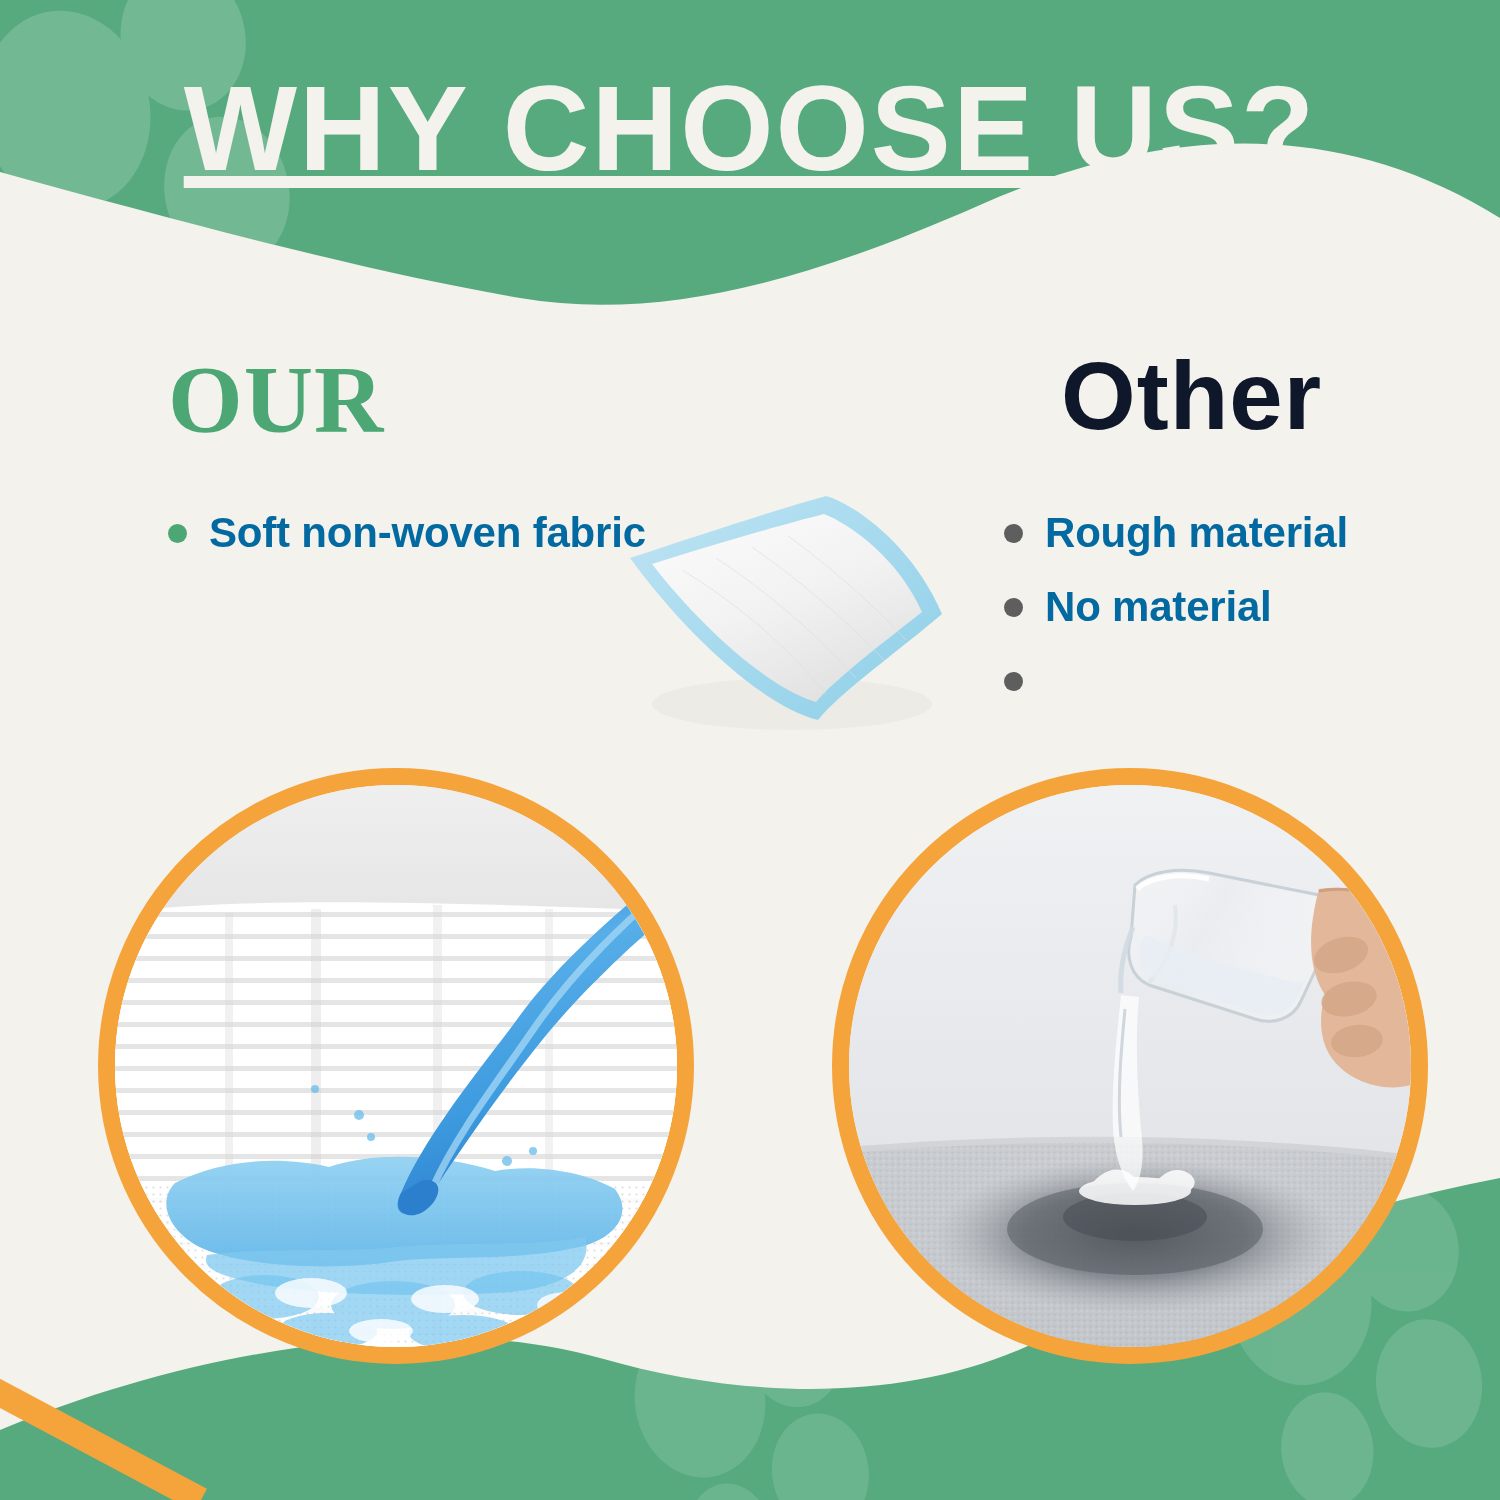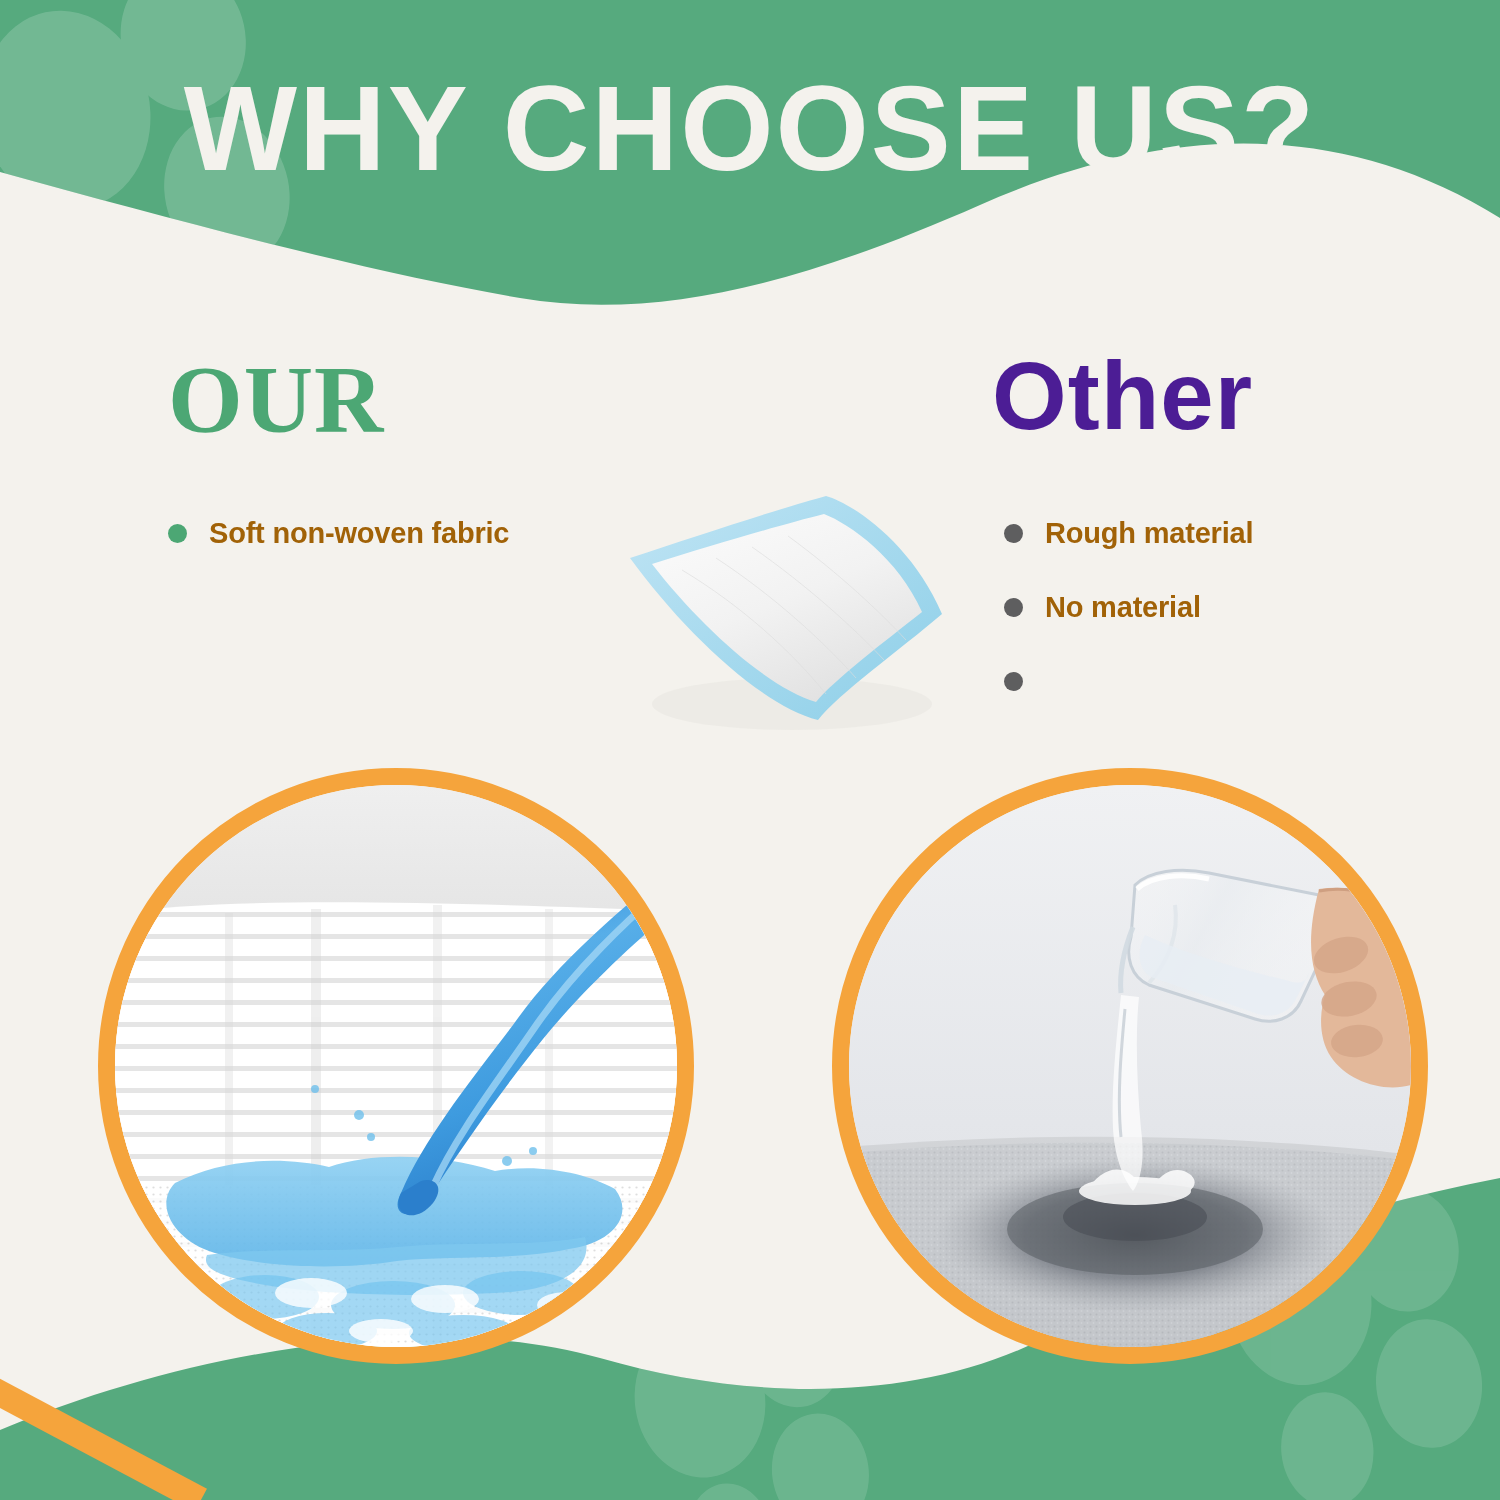--- a/index.html
+++ b/index.html
@@ -28,41 +28,42 @@
     left: 0;
     width: 1500px;
     text-align: center;
     font-size: 120px;
     line-height: 1;
     font-weight: 700;
     letter-spacing: 2px;
     color: #F4F2ED;
     white-space: nowrap;
     z-index: 6;
+    text-decoration: underline;
   }
   
   .col-heading {
     position: absolute;
     font-size: 96px;
     line-height: 1;
     font-weight: 700;
     letter-spacing: 1px;
     z-index: 6;
     white-space: nowrap;
   }
   #our-heading {
     left: 168px;
     top: 352px;
     color: #4CA774;
     font-family: Liberation Serif, serif;
   }
   #other-heading {
-    left: 992px;
+    left: 1061px;
     top: 348px;
-    color: #4c1d95;
+    color: #0f172a;
   }
   
   .bullet-list {
     position: absolute;
     z-index: 6;
     list-style: none;
     margin: 0;
     padding: 0;
   }
   #our-list { left: 168px; top: 500px; width: 470px; }
@@ -76,23 +77,23 @@
   .bullet-dot {
     flex: 0 0 auto;
     width: 19px;
     height: 19px;
     border-radius: 50%;
     margin-right: 22px;
   }
   #our-list .bullet-dot { background: #4CA774; }
   #other-list .bullet-dot { background: #5E5E5F; }
   .bullet-text {
-    font-size: 29px;
+    font-size: 42px;
     font-weight: 700;
-    color: #a16207;
+    color: #0369a1;
     letter-spacing: -0.2px;
     white-space: nowrap;
   }
   
   #pad-illustration {
     position: absolute;
     left: 612px;
     top: 482px;
     width: 340px;
     height: 270px;

